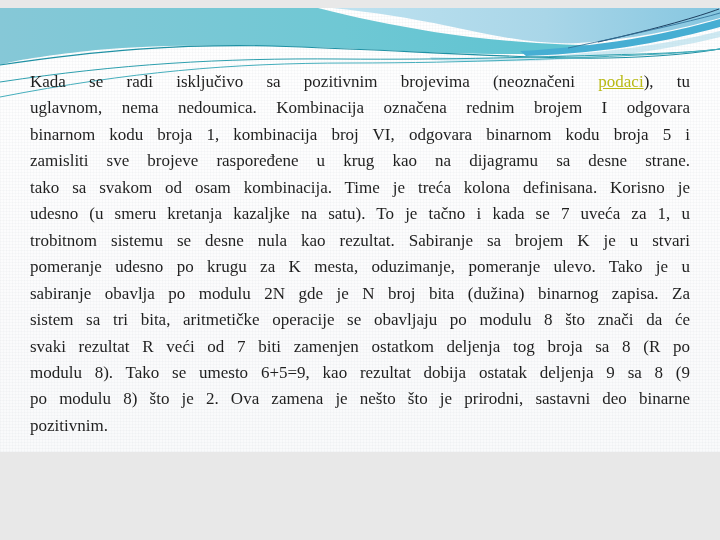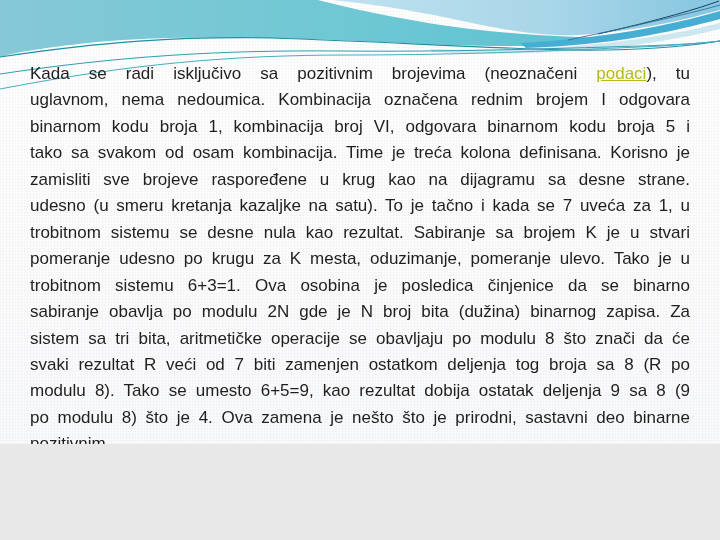--- a/index.html
+++ b/index.html
@@ -1,22 +1,22 @@
 <!DOCTYPE html>
 <html><head>
 <meta charset="utf-8">
 <style>
   html,body { margin:0; padding:0; background:#e8e8e8; }
   .slide {
     position: relative;
     width: 720px; height: 444px;
-    margin: 0 auto;
+    margin: 8px auto;
     background: linear-gradient(180deg, #ffffff 0%, #fbfbfc 70%, #f9fafb 100%);
     overflow: hidden;
-    font-family: Liberation Sans, sans-serif;
+    font-family: Liberation Serif, serif;
   }
   
   .slide::before {
     content:"";
     position:absolute; inset:0; z-index:0;
     background-image:
       repeating-linear-gradient(90deg, rgba(150,160,170,0.05) 0 1px, transparent 1px 3px),
       repeating-linear-gradient(0deg, rgba(150,160,170,0.05) 0 1px, transparent 1px 3px);
   }
   .header-svg { position:absolute; top:0; left:0; z-index:1; display:block; }
@@ -61,27 +61,26 @@
 
     <path fill="none" stroke="#1f91a4" stroke-width="1.2" d="M0,57 C100,42 180,36 272,38 C390,42 480,48 570,50 C640,51 690,46 720,41"></path>
     <path fill="none" stroke="#2d9fae" stroke-width="1" d="M0,74 C120,56 220,50 340,51 C450,52 540,49 640,46 C675,45 705,43 720,41"></path>
     <path fill="none" stroke="#45aebc" stroke-width="1" d="M0,89 C130,64 230,55 350,55 C470,55 570,50 662,46 C692,44 712,42 720,41"></path>
   </svg>
 
   <div class="body-text">
     <div class="line"><span>Kada se radi isključivo sa pozitivnim brojevima (neoznačeni </span><a class="hyperlink">podaci</a><span>), tu</span></div>
     <div class="line">uglavnom, nema nedoumica. Kombinacija označena rednim brojem I odgovara</div>
     <div class="line">binarnom kodu broja 1, kombinacija broj VI, odgovara binarnom kodu broja 5 i</div>
+    <div class="line">zamisliti sve brojeve raspoređene u krug kao na dijagramu sa desne strane.</div>
     <div class="line">tako sa svakom od osam kombinacija. Time je treća kolona definisana. Korisno je</div>
-    <div class="line">zamisliti sve brojeve raspoređene u krug kao na dijagramu sa desne strane.</div>
     <div class="line">udesno (u smeru kretanja kazaljke na satu). To je tačno i kada se 7 uveća za 1, u</div>
     <div class="line">trobitnom sistemu se desne nula kao rezultat. Sabiranje sa brojem K je u stvari</div>
     <div class="line">pomeranje udesno po krugu za K mesta, oduzimanje, pomeranje ulevo. Tako je u</div>
-    <div class="line">trobitnom sistemu 6+3=1. Ova osobina je posledica činjenice da se binarno</div>
     <div class="line">sabiranje obavlja po modulu 2N gde je N broj bita (dužina) binarnog zapisa. Za</div>
     <div class="line">sistem sa tri bita, aritmetičke operacije se obavljaju po modulu 8 što znači da će</div>
     <div class="line">svaki rezultat R veći od 7 biti zamenjen ostatkom deljenja tog broja sa 8 (R po</div>
     <div class="line">modulu 8). Tako se umesto 6+5=9, kao rezultat dobija ostatak deljenja 9 sa 8 (9</div>
-    <div class="line">po modulu 8) što je 4. Ova zamena je nešto što je prirodni, sastavni deo binarne</div>
+    <div class="line">po modulu 8) što je 2. Ova zamena je nešto što je prirodni, sastavni deo binarne</div>
     <div class="line last">pozitivnim.</div>
   </div>
 
 </div>
 
 </body></html>

